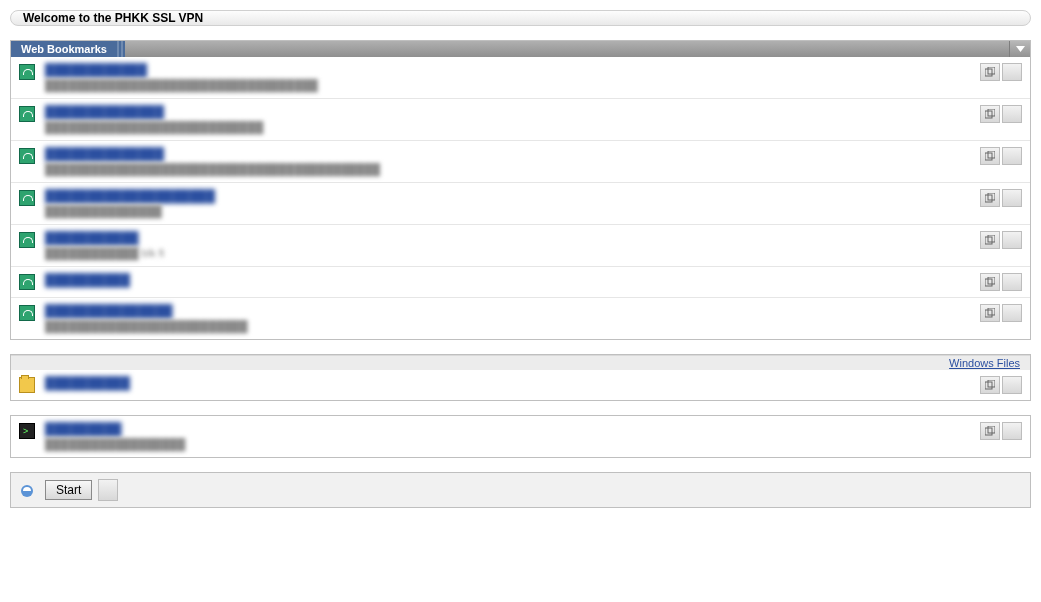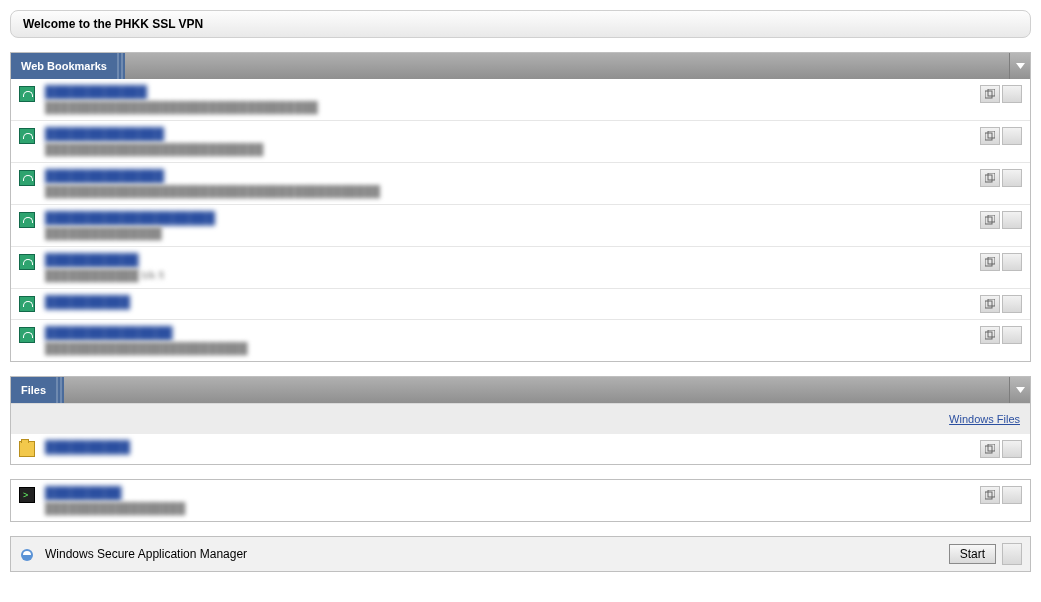--- a/index.html
+++ b/index.html
@@ -7,34 +7,34 @@
     padding: 10px;
     font-family: Arial, Helvetica, sans-serif;
     font-size: 12px;
     background: #fff;
     color: #000;
   }
   .welcome-bar {
     background: linear-gradient(to bottom, #fdfdfd, #e9e9e9);
     border: 1px solid #d0d0d0;
     border-radius: 8px;
-    padding: 6px 12px;
+    padding: 0 12px;
     font-weight: bold;
     font-size: 12px;
     margin-bottom: 14px;
   }
   .panel {
     border: 1px solid #bfbfbf;
     margin-bottom: 14px;
     background: #fff;
   }
   .panel-header {
     display: flex;
     align-items: stretch;
-    height: 26px;
+    height: 16px;
     background: #0f172a;
   }
   .panel-title {
     background: #4a6b9b;
     color: #fff;
     font-weight: bold;
     font-size: 11px;
     padding: 0 10px;
     display: flex;
     align-items: center;
@@ -102,21 +102,21 @@
     border: 1px solid #bdbdbd;
     display: flex;
     align-items: center;
     justify-content: center;
     cursor: pointer;
   }
   .action-btn + .action-btn { margin-left: 2px; }
   .sub-bar {
     background: #ececec;
     border-top: 1px solid #d9d9d9;
-    padding: 8px 10px;
+    padding: 0 10px;
     text-align: right;
   }
   .sub-bar a {
     color: #2b4fa0;
     text-decoration: underline;
     font-size: 11px;
     cursor: pointer;
   }
   .app-row {
     display: flex;
@@ -297,30 +297,20 @@
               <rect x="3" y="0" width="7" height="7" fill="none" stroke="#666" stroke-width="1"></rect>
             </svg>
           </div>
           <div class="action-btn"></div>
         </div>
       </div>
     </div>
 </div>
 
 <div class="panel">
-  <div class="panel-header">
-    <div class="panel-title">Files</div>
-    <div class="header-stripes"></div>
-    <div class="header-spacer"></div>
-    <div class="header-btn">
-      <svg width="9" height="6" viewBox="0 0 9 6">
-          <polygon points="0,0 9,0 4.5,6" fill="#fff"></polygon>
-        </svg>
-    </div>
-  </div>
   <div class="sub-bar">
     <a>Windows Files</a>
   </div>
   <div id="files-list">
       <div class="row">
         <div class="row-icon icon-folder"></div>
         <div class="row-text"><span class="row-link">██████████</span></div>
         <div class="row-actions">
           <div class="action-btn">
             <svg width="10" height="10" viewBox="0 0 10 10">
@@ -353,17 +343,16 @@
 </div>
 
 <div class="panel">
   <div class="app-row">
     <div class="row-icon icon-app">
       <svg width="16" height="16" viewBox="0 0 16 16">
           <circle cx="8" cy="8" r="6" fill="#5b93d6"></circle>
           <path d="M4 8 a4 4 0 0 1 8 0" fill="#fff"></path>
         </svg>
     </div>
-    <div class="app-name">Windows Secure Application Manager</div>
     <button class="start-btn">Start</button>
     <div class="blank-btn"></div>
   </div>
 </div>
 
 </body></html>

